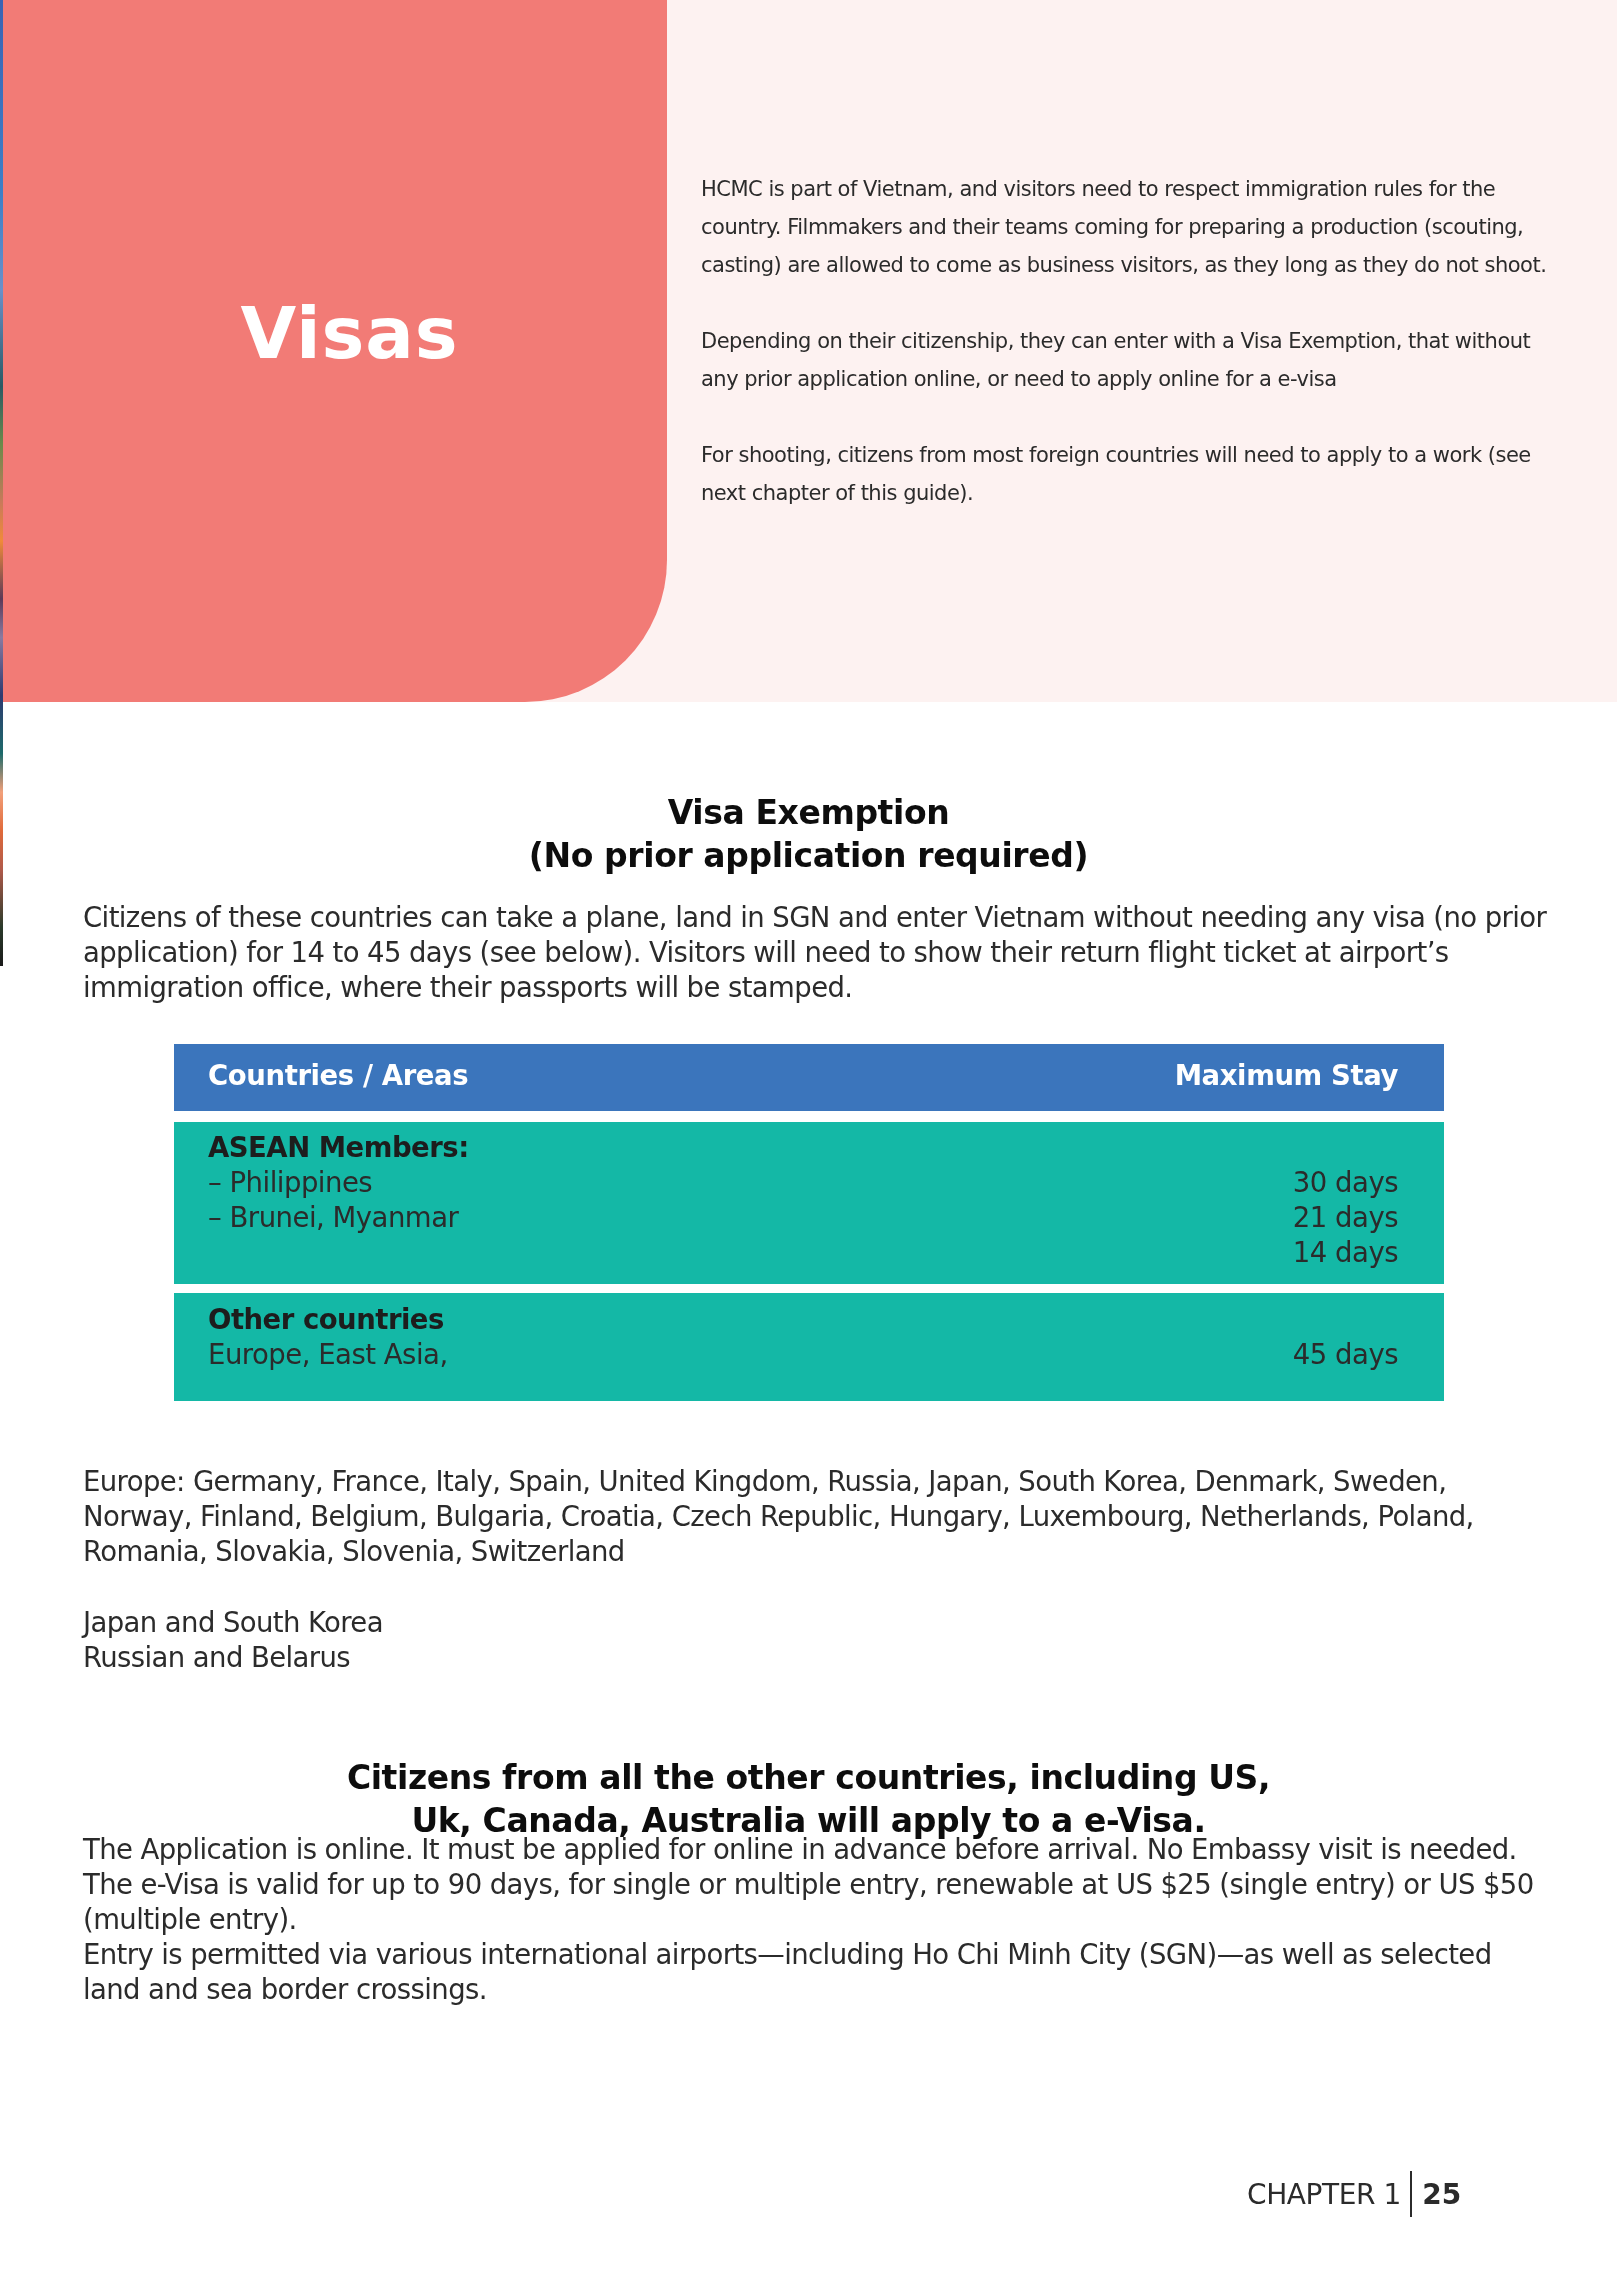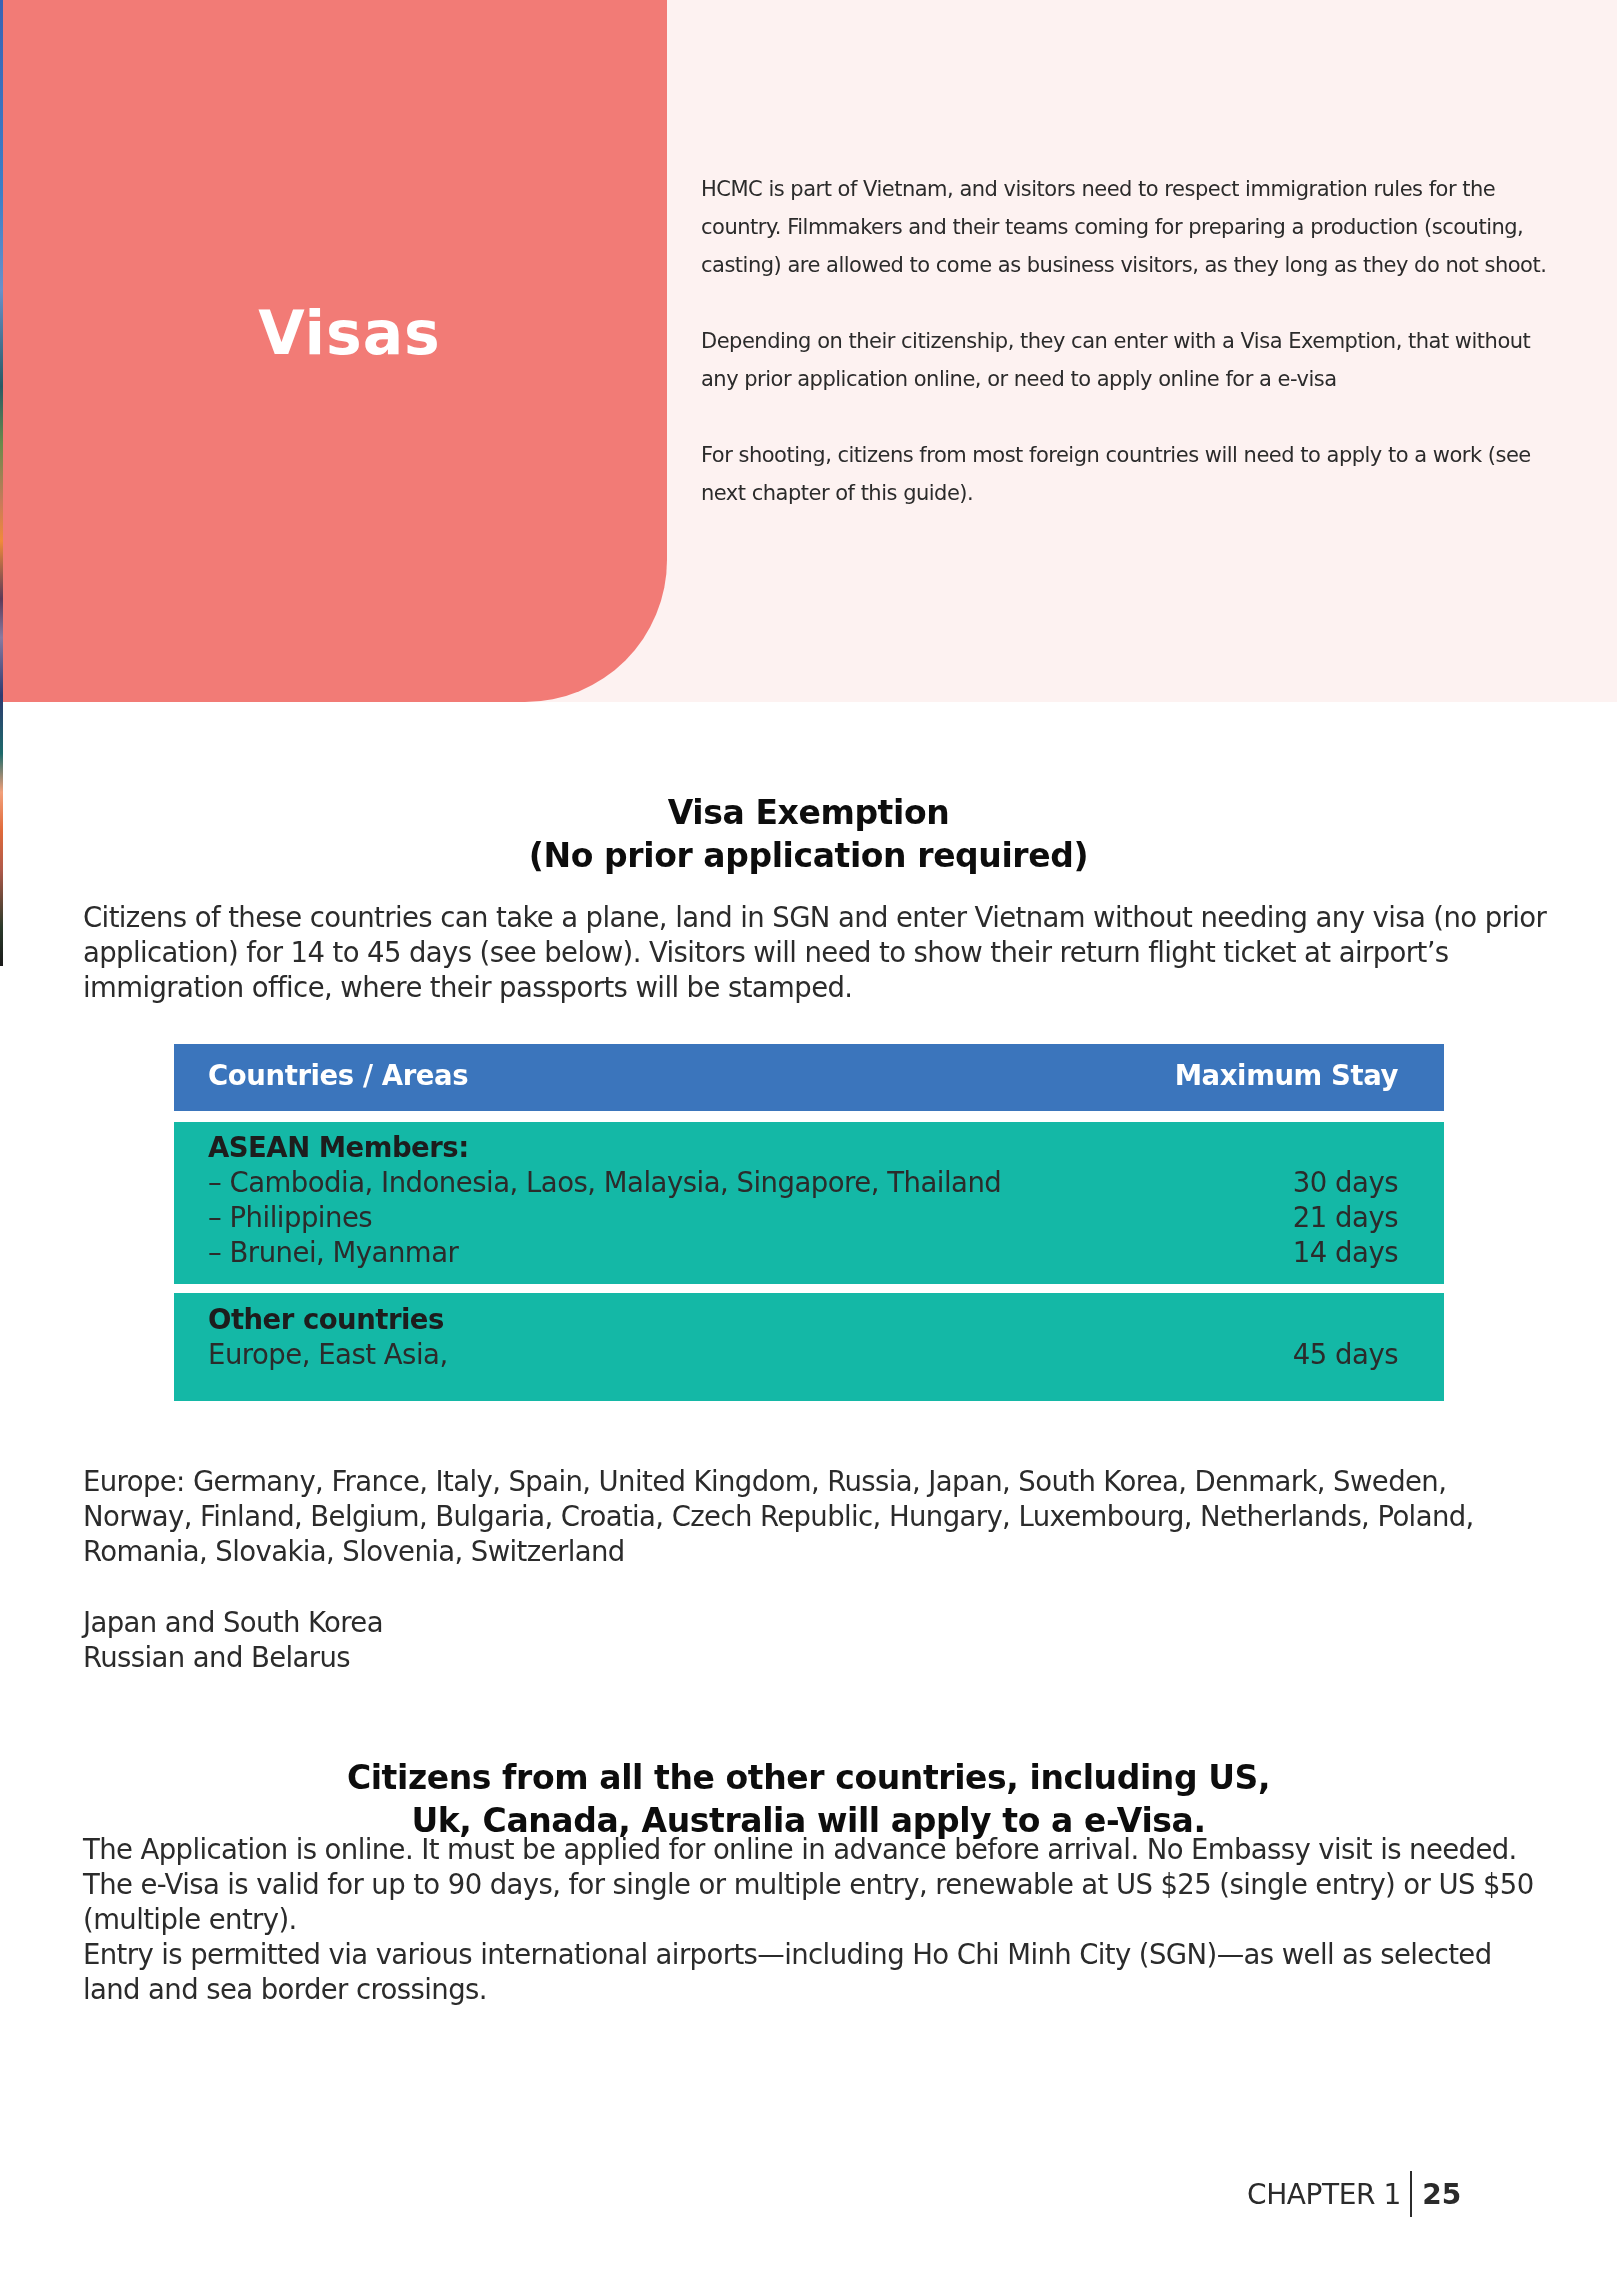--- a/index.html
+++ b/index.html
@@ -41,21 +41,21 @@
       background: #f27b76;
       border-bottom-right-radius: 142px;
       display: flex;
       align-items: center;
       justify-content: center;
     }
     .hero-title {
       color: #ffffff;
       font-family: "DejaVu Sans", sans-serif;
       font-weight: bold;
-      font-size: 60px;
+      font-size: 72px;
       letter-spacing: 0.9px;
       margin-top: -36px;
       margin-left: 32px;
     }
     .hero-text {
       position: absolute;
       left: 701px; top: 170px;
       width: 851px;
       font-size: 21px;
       line-height: 38px;
@@ -167,21 +167,20 @@
 
   <div class="table">
     <div class="table-header">
       <span>Countries / Areas</span>
       <span>Maximum Stay</span>
     </div>
 
     <div class="table-row row-asean">
       <div class="row-left">
         <span class="row-heading">ASEAN Members:</span>
-        <span>– Cambodia, Indonesia, Laos, Malaysia, Singapore, Thailand</span>
         <span>– Philippines</span>
         <span>– Brunei, Myanmar</span>
       </div>
       <div class="row-right">
         <span>&nbsp;</span>
         <span>30 days</span>
         <span>21 days</span>
         <span>14 days</span>
       </div>
     </div>

